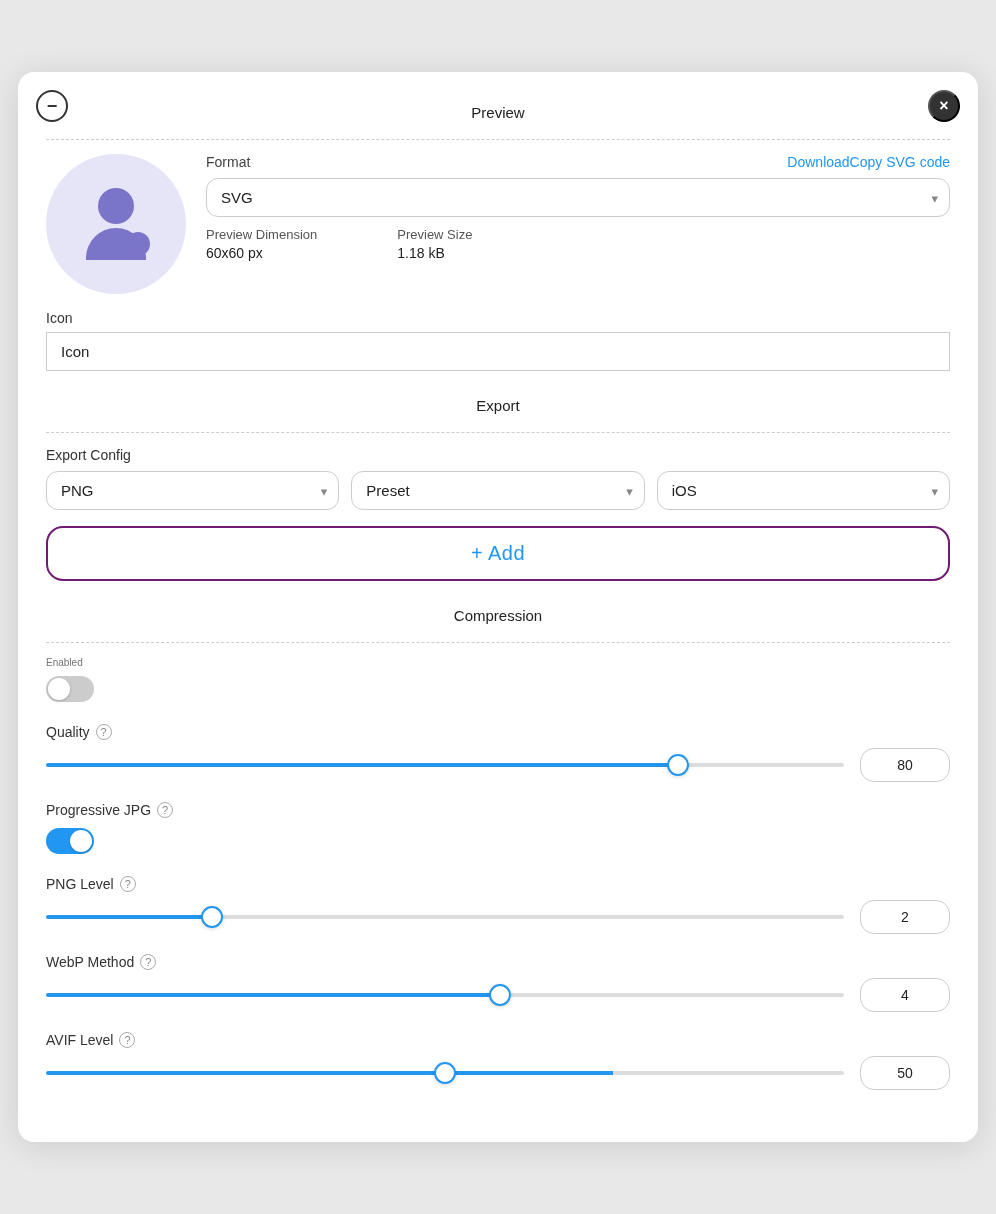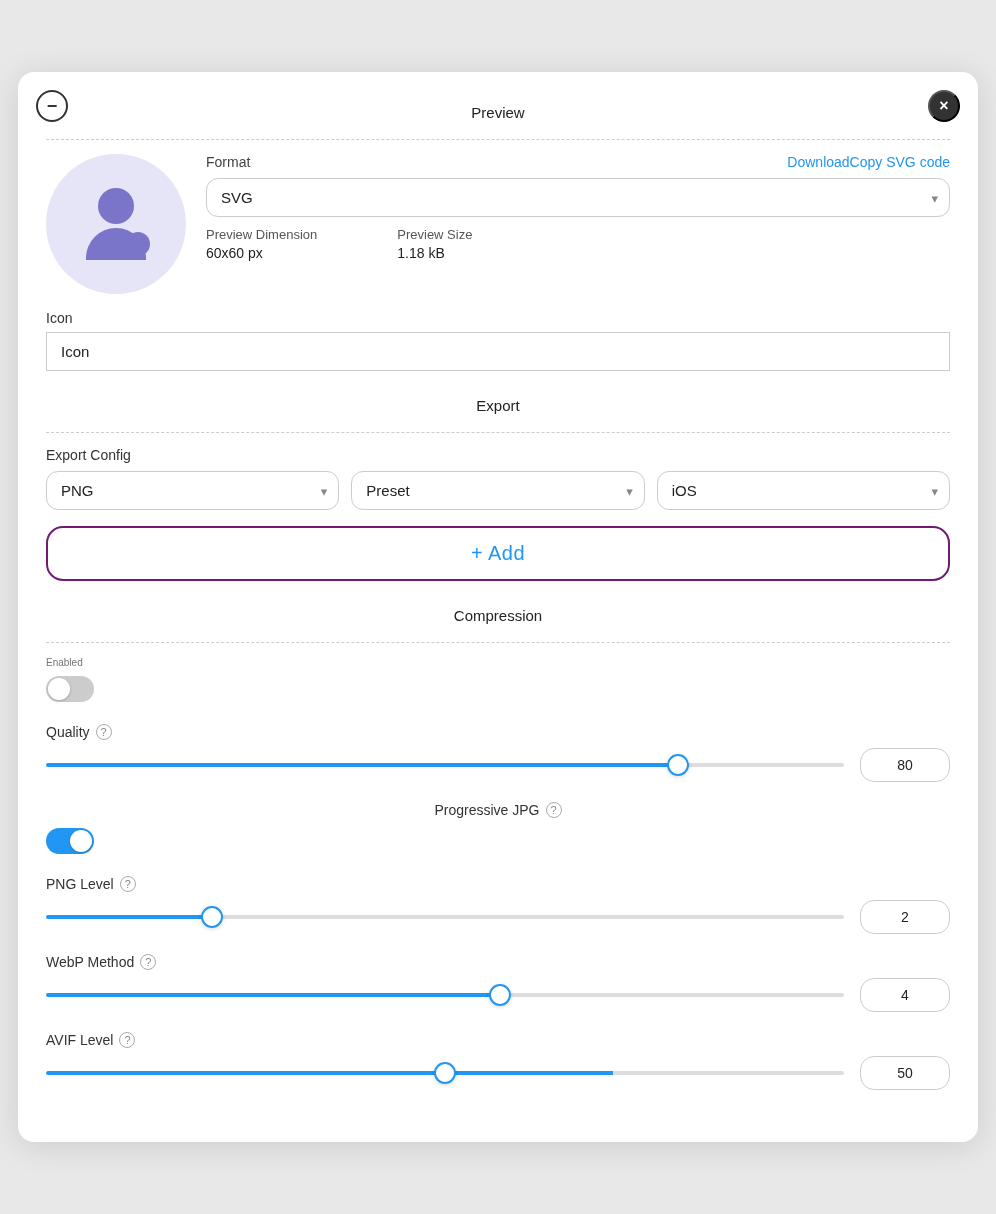--- a/index.html
+++ b/index.html
@@ -409,21 +409,21 @@
       <div class="slider-label-row">
         <span class="slider-label">Quality</span>
         <span class="help-icon">?</span>
       </div>
       <div class="slider-row">
         <input type="range" min="0" max="100" value="80" style="background: linear-gradient(to right, rgb(33, 150, 243) 80%, rgb(221, 221, 221) 80%);">
         <input class="slider-input-box" type="text" value="80" style="">
       </div>
     </div>
 
-    <div class="slider-label-row" style="margin-bottom:10px;justify-content:center;">
+    <div class="slider-label-row" style="margin-bottom:10px;">
       <span class="slider-label">Progressive JPG</span>
       <span class="help-icon">?</span>
     </div>
     <div class="toggle-wrapper">
       <div class="toggle on">
         <div class="toggle-knob"></div>
       </div>
     </div>
 
     <div class="slider-group">

